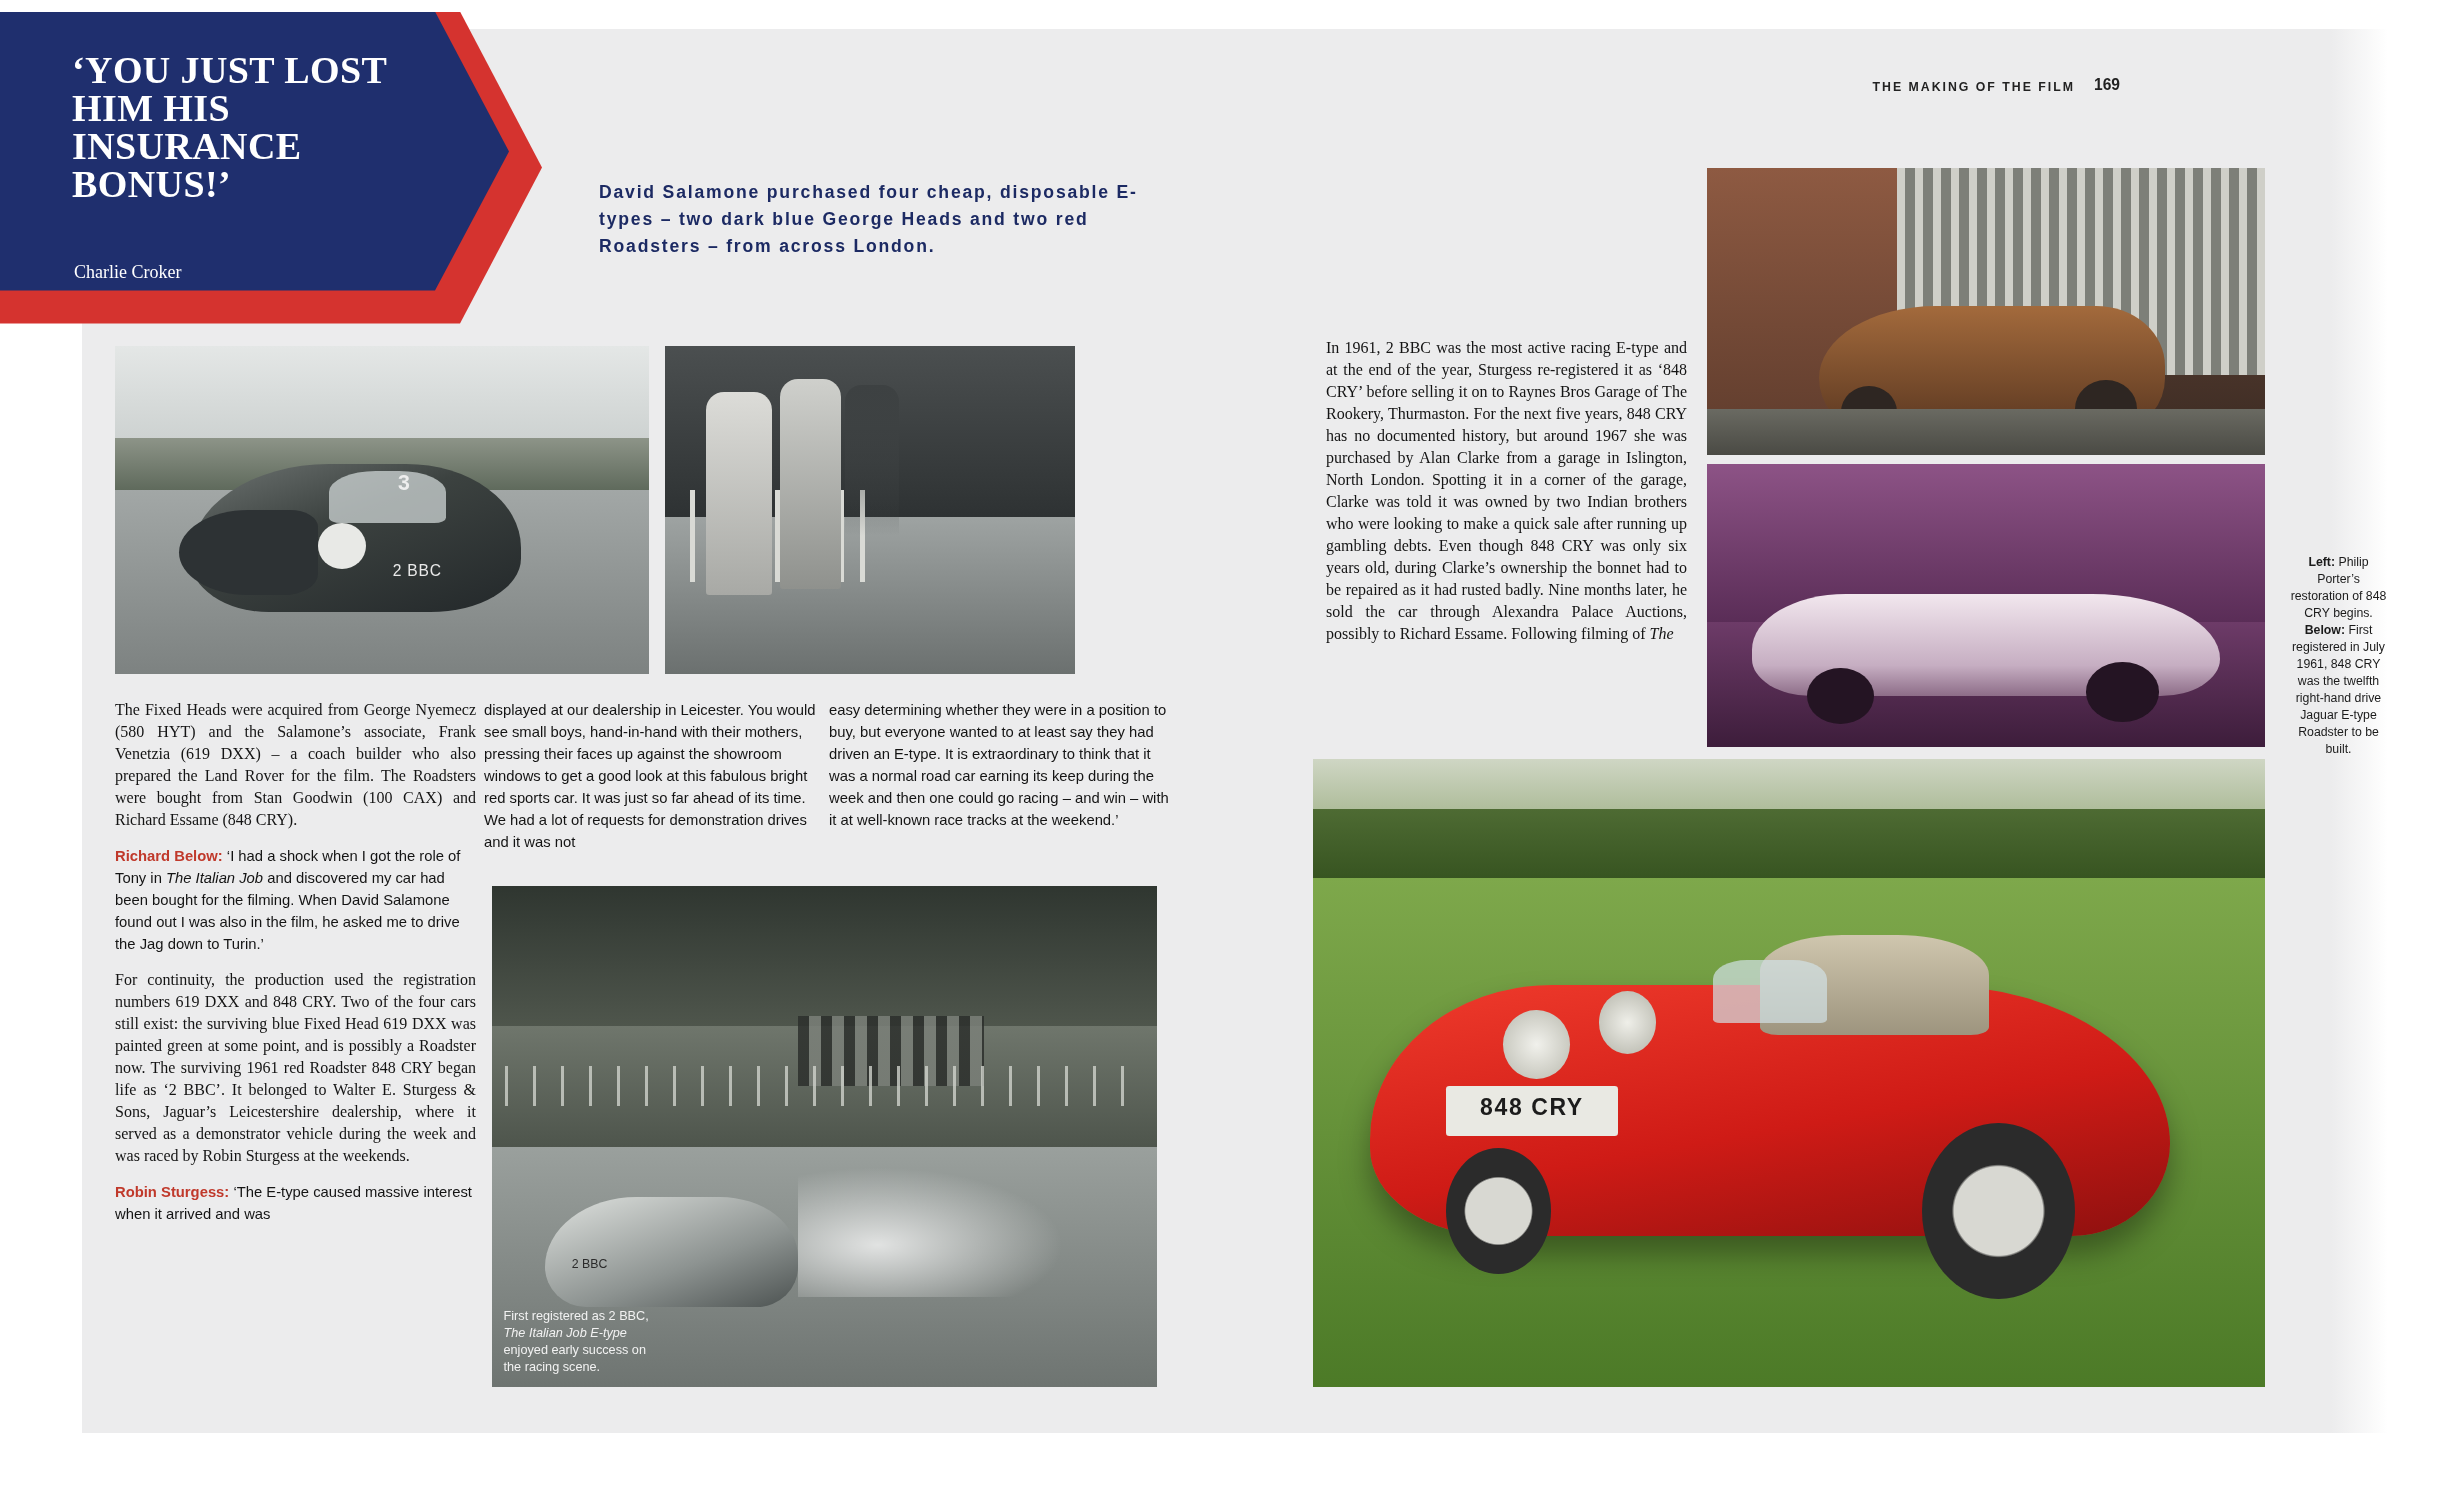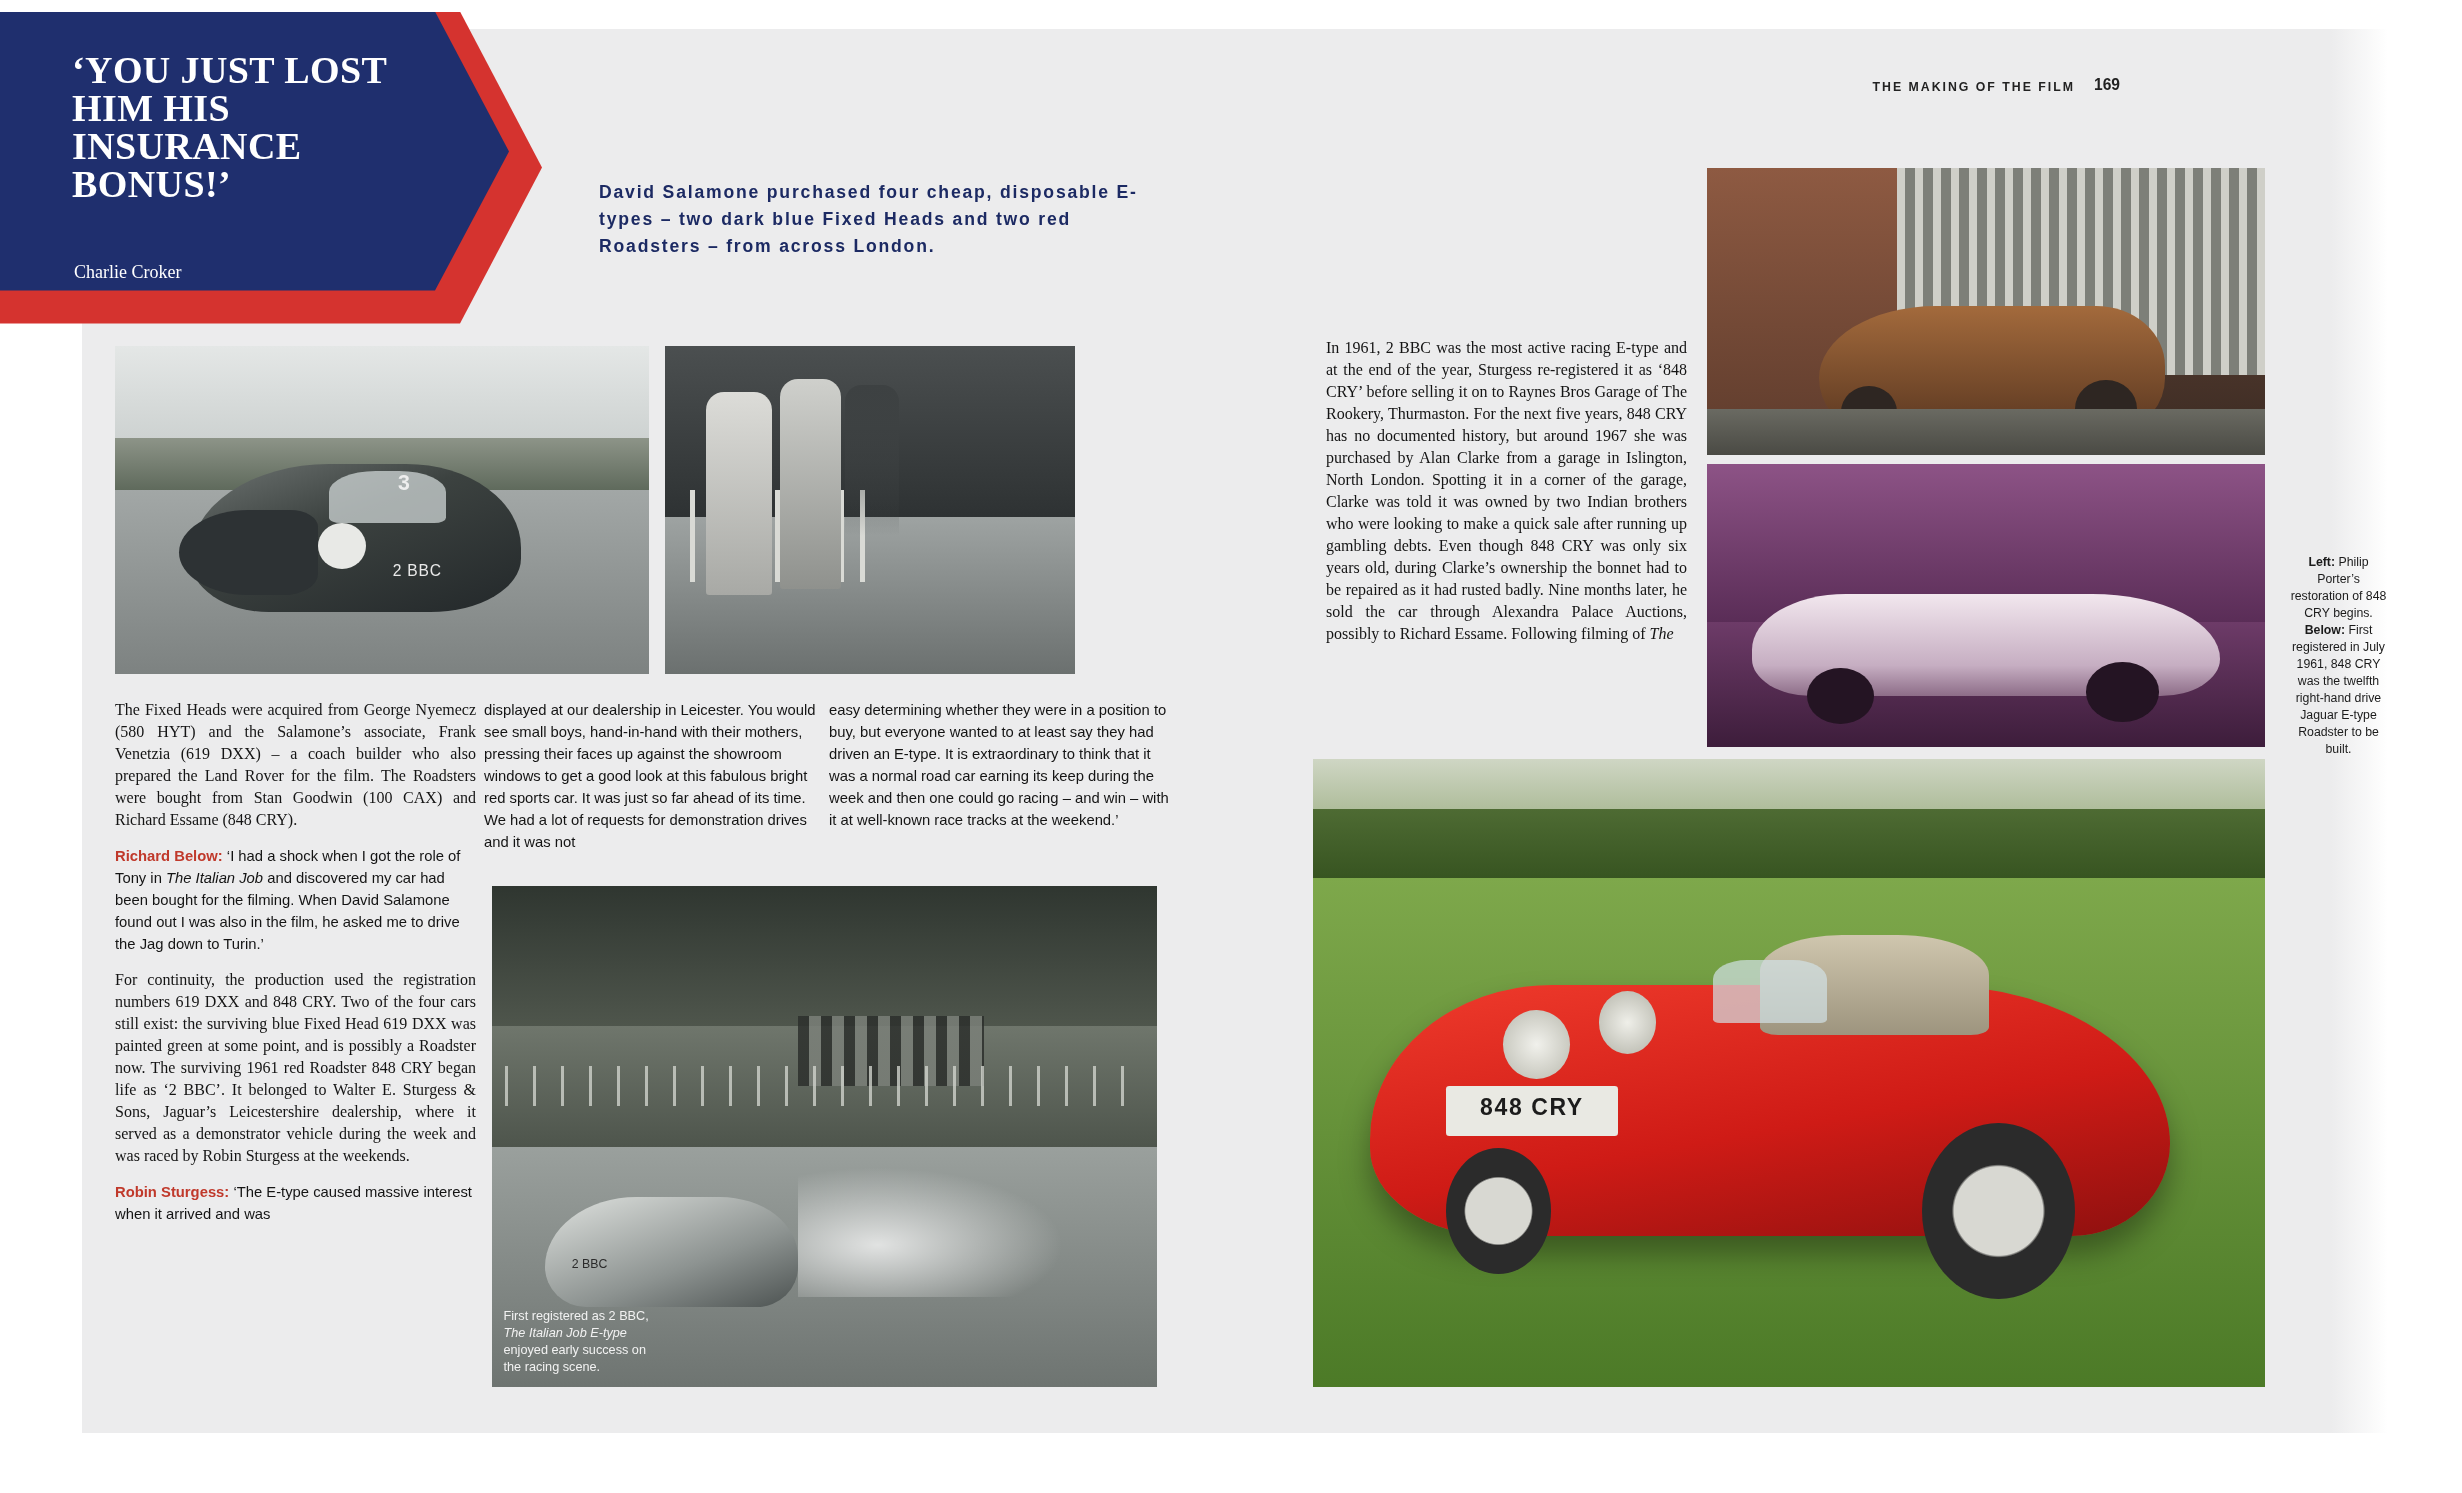--- a/index.html
+++ b/index.html
@@ -246,21 +246,21 @@
   <div class="banner-wrap">
     <div class="banner-red"></div>
     <div class="banner-blue"></div>
     <div class="banner-title">‘You just lost him his insurance bonus!’</div>
     <div class="banner-author">Charlie Croker</div>
   </div>
 
   <div class="running-head">The making of the film</div>
   <div class="folio">169</div>
 
-  <div class="standfirst">David Salamone purchased four cheap, disposable E-types – two dark blue Fixed Heads and two red Roadsters – from across London.</div>
+  <div class="standfirst">David Salamone purchased four cheap, disposable E-types – two dark blue George Heads and two red Roadsters – from across London.</div>
 
   <div class="img" id="photo-racing-1">
     <div class="sky"></div>
     <div class="hedge"></div>
     <div class="road"></div>
     <div class="car"></div>
     <div class="nose"></div>
     <div class="wind"></div>
     <div class="roundel"></div>
     <div class="num">3</div>

